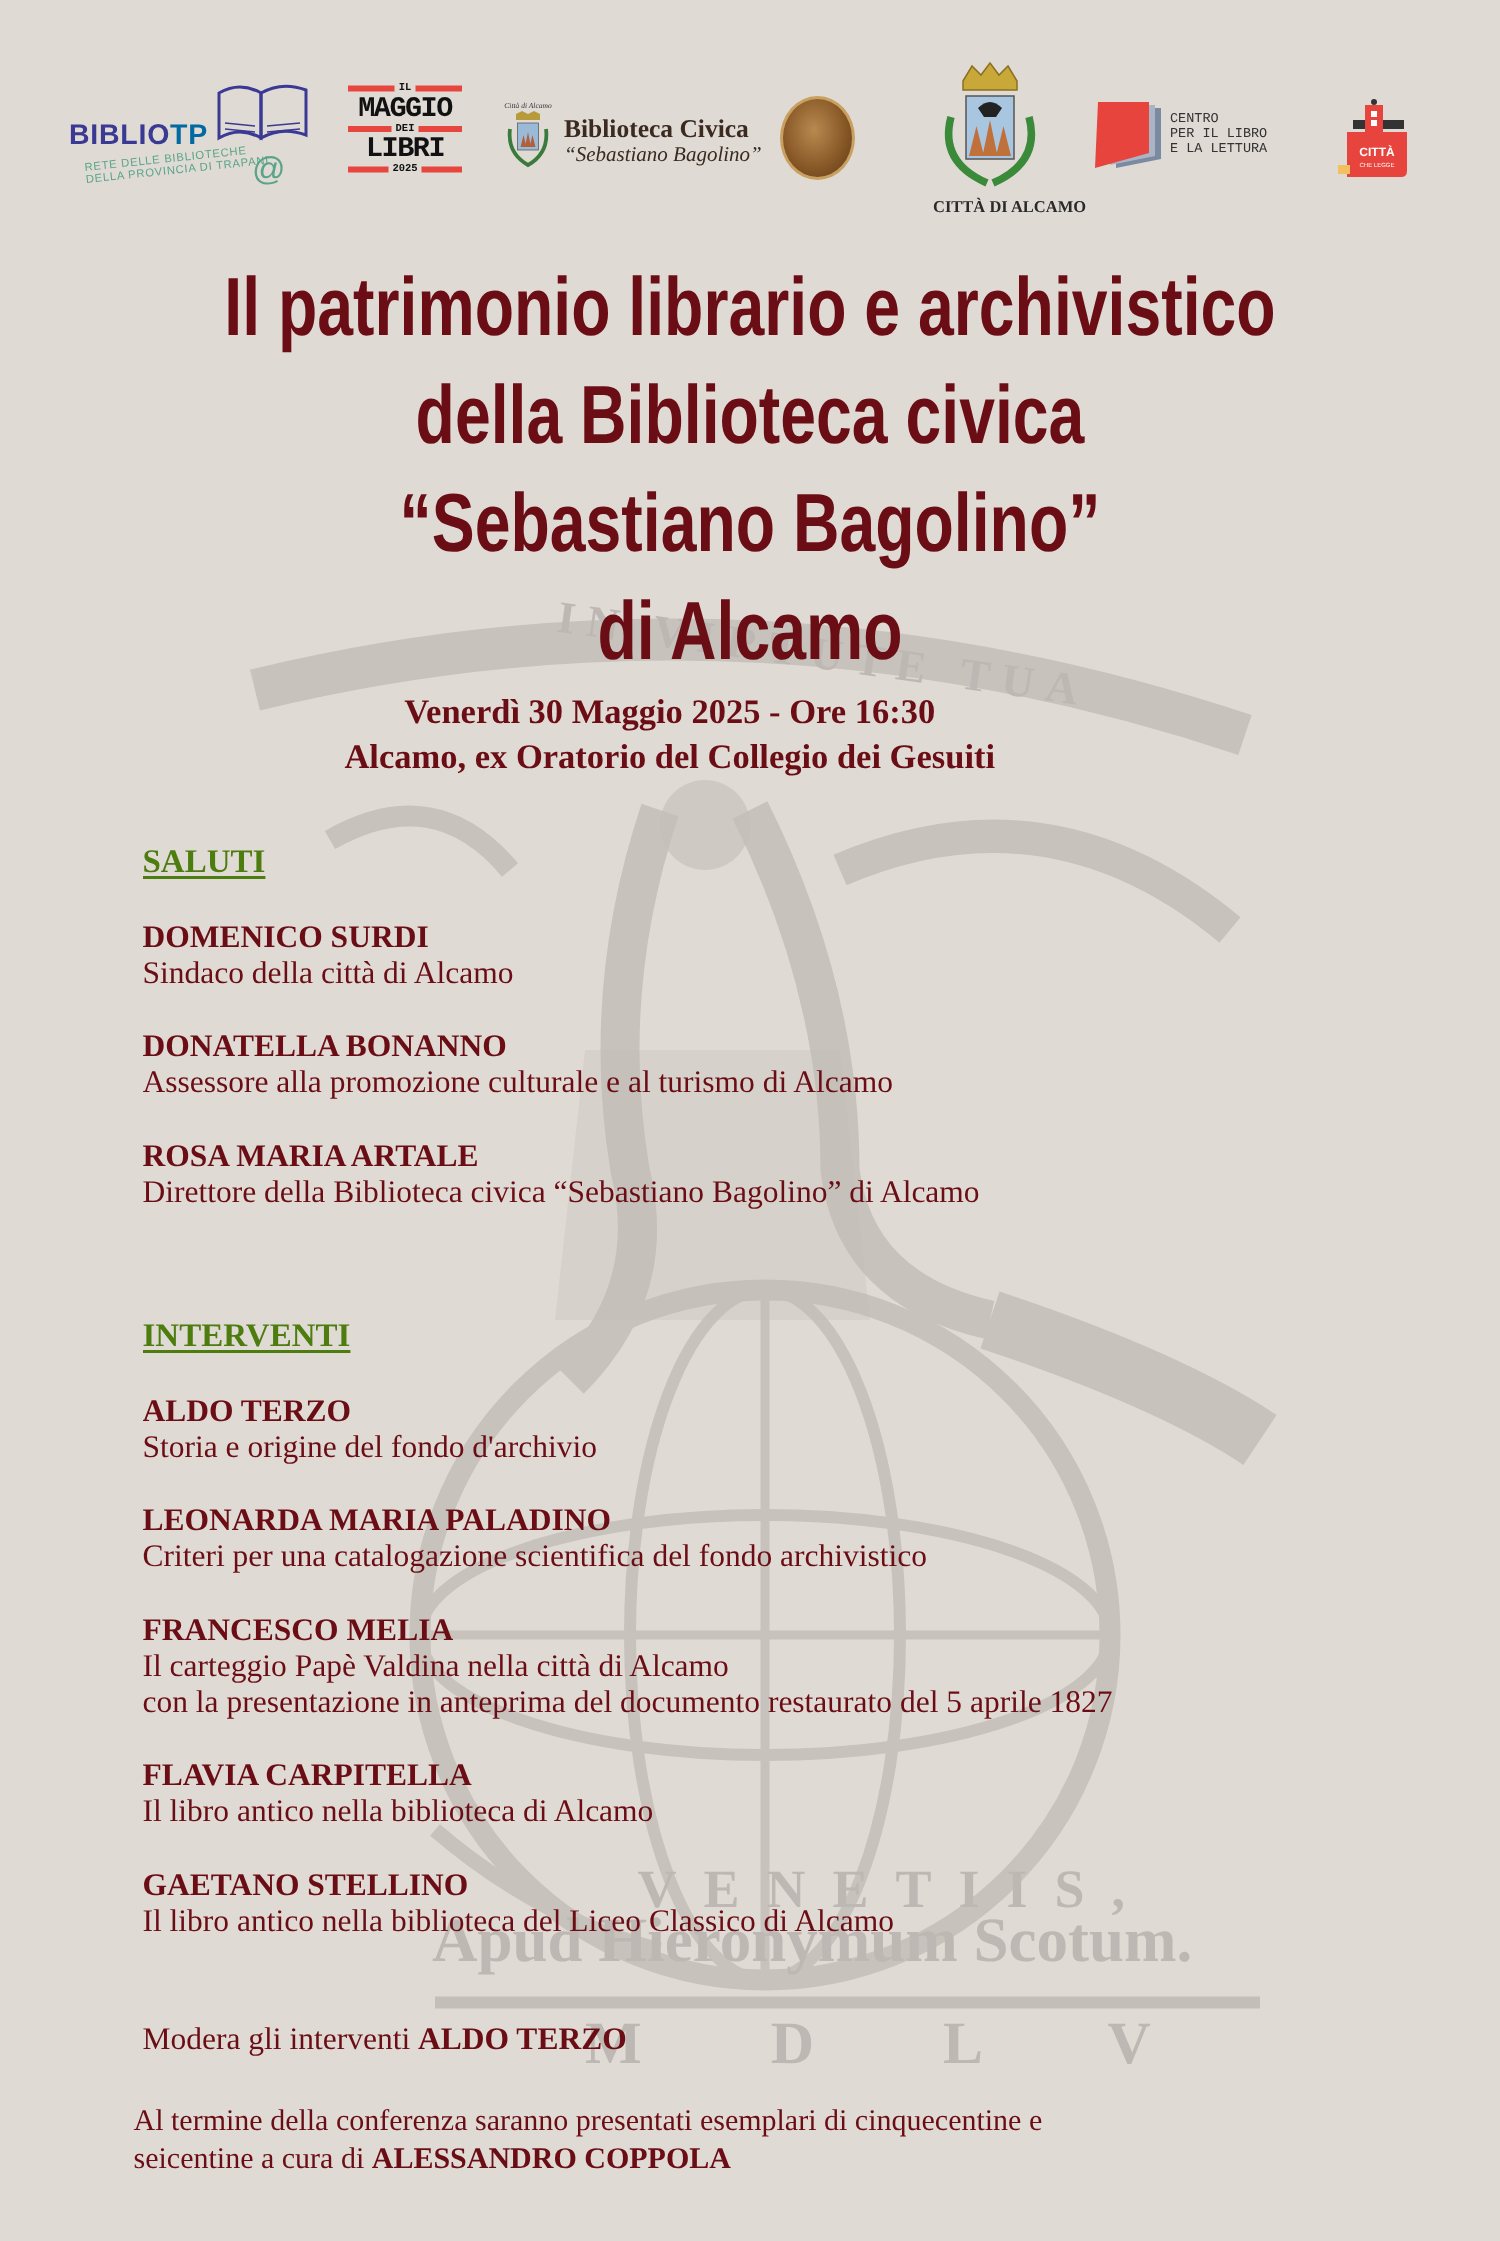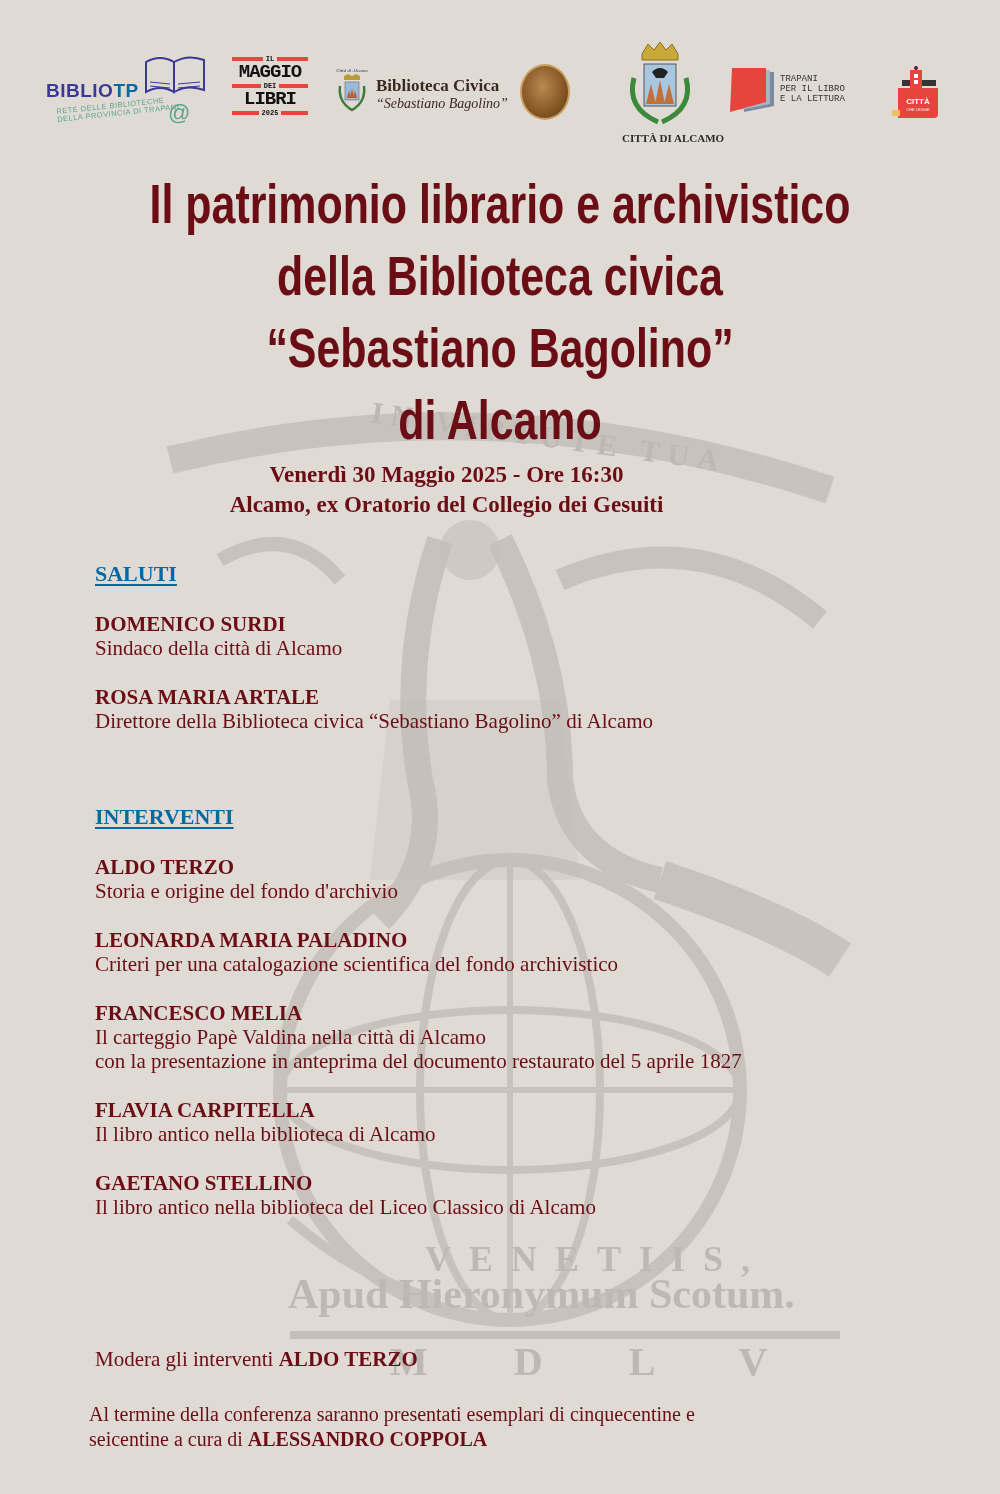--- a/index.html
+++ b/index.html
@@ -104,21 +104,21 @@
     
     .when {
       position: absolute; left: 0; top: 460px; width: 893px; text-align: center;
       font-weight: bold; font-size: 23px; line-height: 30px; color: #6b0d14;
     }
 
     
     .program { position: absolute; left: 95px; top: 560px; width: 820px; }
     .section-heading {
       font-weight: bold; font-size: 22px; text-decoration: underline;
-      text-underline-offset: 3px; line-height: 28px; color: #0369a1;
+      text-underline-offset: 3px; line-height: 28px; color: #4d7c0f;
     }
     .speaker { margin-top: 0; }
     .speaker .name {
       font-weight: bold; font-size: 21px; line-height: 24px; color: #6b0d14;
     }
     .speaker .role {
       font-size: 21px; line-height: 24px; color: #6b0d14;
     }
 
     .moderator {
@@ -231,21 +231,21 @@
       <div class="lbl">CITTÀ DI ALCAMO</div>
     </div>
 
     <div class="logo centro">
       <svg class="book" viewBox="0 0 44 48">
         <path d="M14 6 L 44 6 L 44 40 L 14 46 Z" fill="#7a8aa0"></path>
         <path d="M10 4 L 40 4 L 40 38 L 10 44 Z" fill="#aab4c4"></path>
         <path d="M2 2 L 36 2 L 36 36 L 0 46 Z" fill="#e8443e"></path>
       </svg>
       <div class="txt">
-        <div>TRAPANI</div>
+        <div>CENTRO</div>
         <div>PER IL LIBRO</div>
         <div>E LA LETTURA</div>
       </div>
     </div>
 
     <div class="logo citta-legge">
       <svg width="60" height="54" viewBox="0 0 60 54">
         <rect x="14" y="14" width="34" height="6" fill="#333"></rect>
         <rect x="22" y="4" width="12" height="20" fill="#e8443e"></rect>
         <rect x="26" y="8" width="4" height="4" fill="#fff"></rect>
@@ -272,20 +272,24 @@
   </div>
 
   <div class="program">
     <div class="section-heading">SALUTI</div>
 
     <div class="speaker" style="margin-top:24px;">
       <div class="name">DOMENICO SURDI</div>
       <div class="role">Sindaco della città di Alcamo</div>
     </div>
     <div class="speaker" style="margin-top:25px;">
+      <div class="name">DONATELLA BONANNO</div>
+      <div class="role">Assessore alla promozione culturale e al turismo di Alcamo</div>
+    </div>
+    <div class="speaker" style="margin-top:25px;">
       <div class="name">ROSA MARIA ARTALE</div>
       <div class="role">Direttore della Biblioteca civica “Sebastiano Bagolino” di Alcamo</div>
     </div>
 
     <div class="section-heading" style="margin-top:70px;">INTERVENTI</div>
 
     <div class="speaker" style="margin-top:24px;">
       <div class="name">ALDO TERZO</div>
       <div class="role">Storia e origine del fondo d'archivio</div>
     </div>

